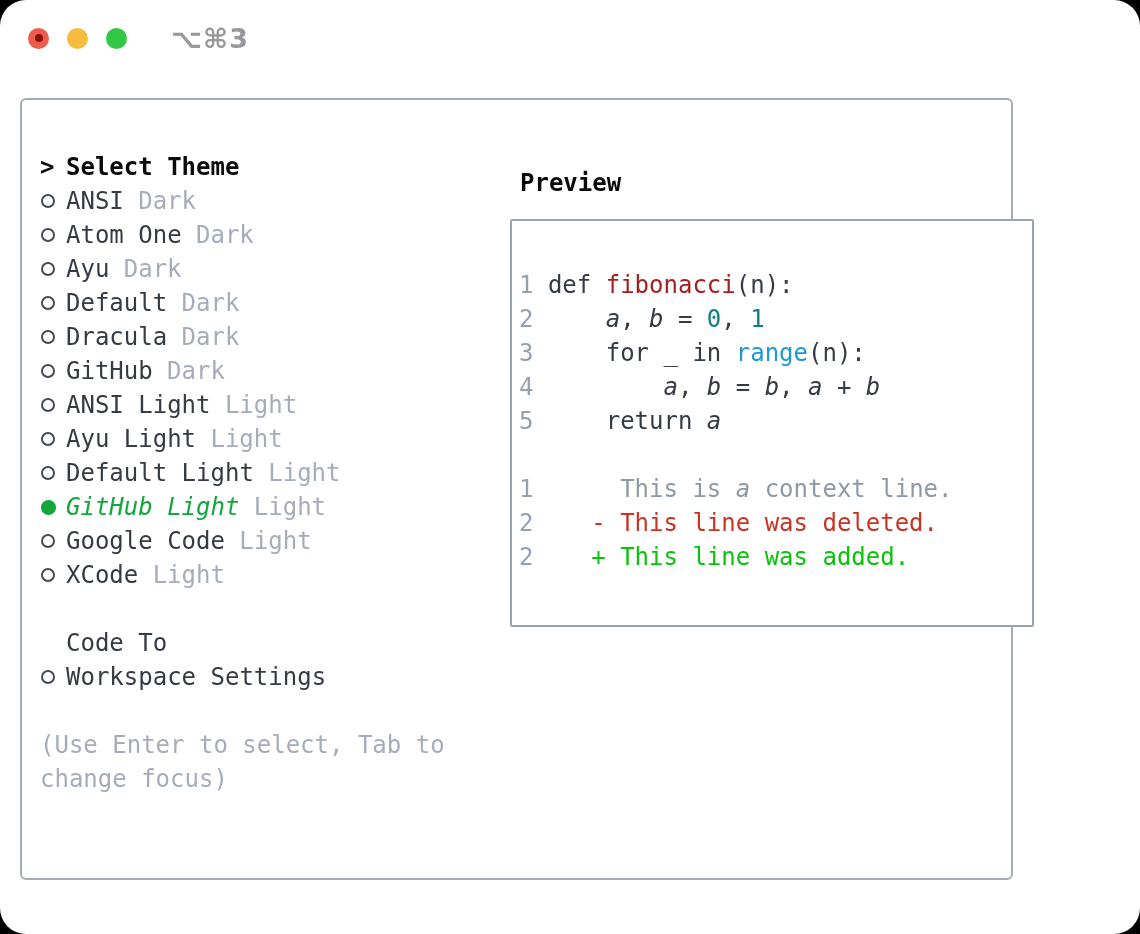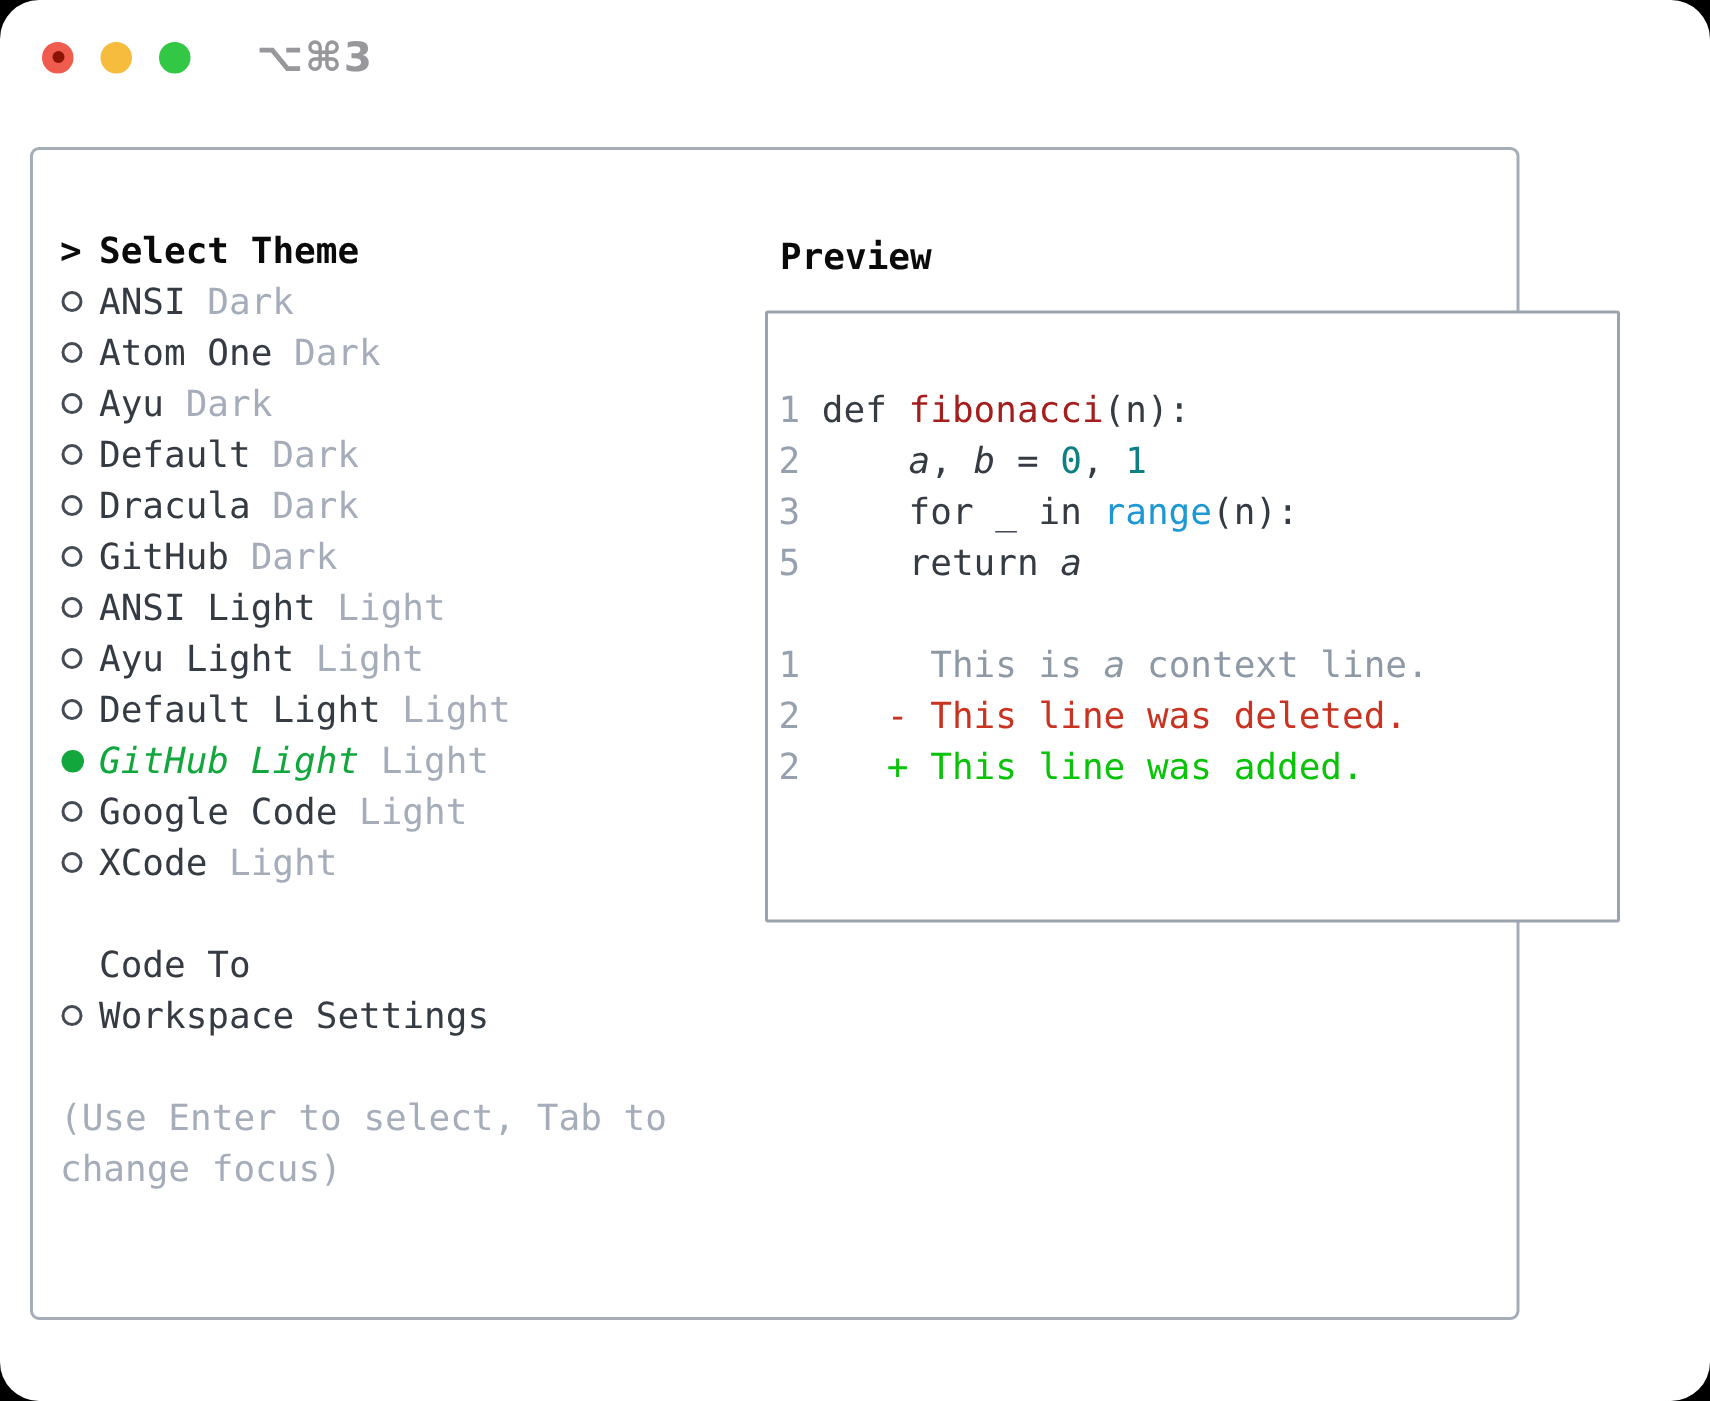--- a/index.html
+++ b/index.html
@@ -43,24 +43,24 @@
     border:2.5px solid var(--radio-ring);margin-left:1px;
   }
   .radio.on{border:none;background:var(--accent-green);width:15px;height:15px;}
   .hdr{font-weight:bold;color:var(--heading-black);}
   .tname{color:var(--text-dark);}
   .tname.sel{color:var(--accent-green);font-style:italic;}
   .variant{color:var(--muted);margin-left:14.4px;}
   .gap{height:34px;}
   .hint{width:430px;color:var(--muted);white-space:normal;margin-left:0;}
   
-  .right-col{position:absolute;left:478px;top:54px;}
+  .right-col{position:absolute;left:478px;top:66px;}
   .preview-label{height:34px;display:flex;align-items:center;font-weight:bold;color:var(--heading-black);margin-left:20px;}
   .preview-box{
-    margin-left:10px;margin-top:19px;width:570px;height:408px;box-sizing:border-box;
+    margin-left:10px;margin-top:19px;width:524px;height:408px;box-sizing:border-box;
     border:2px solid var(--box-border);border-radius:2px;background:#fff;
     padding:47px 4px 0 7px;overflow:hidden;
   }
   .cline{height:34px;white-space:pre;color:var(--code-fg);}
   .ln{display:inline-block;width:2ch;color:var(--line-number);}
   .c-fg{color:var(--code-fg);}
   .c-func{color:var(--func-red);}
   .c-num{color:var(--number-teal);}
   .c-call{color:var(--call-blue);}
   .c-ctx{color:var(--context-gray);margin-top:35px;}
@@ -119,20 +119,21 @@
       <div class="hint">(Use Enter to select, Tab to change focus)</div>
     </div>
 
     <div class="right-col">
       <div class="preview-label">Preview</div>
       <div class="preview-box">
         <div id="code-block">
             <div class="cline"><span class="ln">1</span><span class="c-fg">def </span><span class="c-func">fibonacci</span><span class="c-fg">(n):</span></div>
             <div class="cline"><span class="ln">2</span><span class="c-fg">    </span><span class="c-fg it">a</span><span class="c-fg">, </span><span class="c-fg it">b</span><span class="c-fg"> = </span><span class="c-num">0</span><span class="c-fg">, </span><span class="c-num">1</span></div>
             <div class="cline"><span class="ln">3</span><span class="c-fg">    for _ in </span><span class="c-call">range</span><span class="c-fg">(n):</span></div>
+            <div class="cline"><span class="ln">4</span><span class="c-fg">        </span><span class="c-fg it">a</span><span class="c-fg">, </span><span class="c-fg it">b</span><span class="c-fg"> = </span><span class="c-fg it">b</span><span class="c-fg">, </span><span class="c-fg it">a</span><span class="c-fg"> + </span><span class="c-fg it">b</span></div>
             <div class="cline"><span class="ln">5</span><span class="c-fg">    return </span><span class="c-fg it">a</span></div>
             <div class="cline"><span class="ln"></span></div>
             <div class="cline"><span class="ln">1</span><span class="c-ctx">     This is </span><span class="c-ctx it">a</span><span class="c-ctx"> context line.</span></div>
             <div class="cline"><span class="ln">2</span><span class="c-del">   - This line was deleted.</span></div>
             <div class="cline"><span class="ln">2</span><span class="c-add">   + This line was added.</span></div>
           </div>
       </div>
     </div>
 
   </div>

